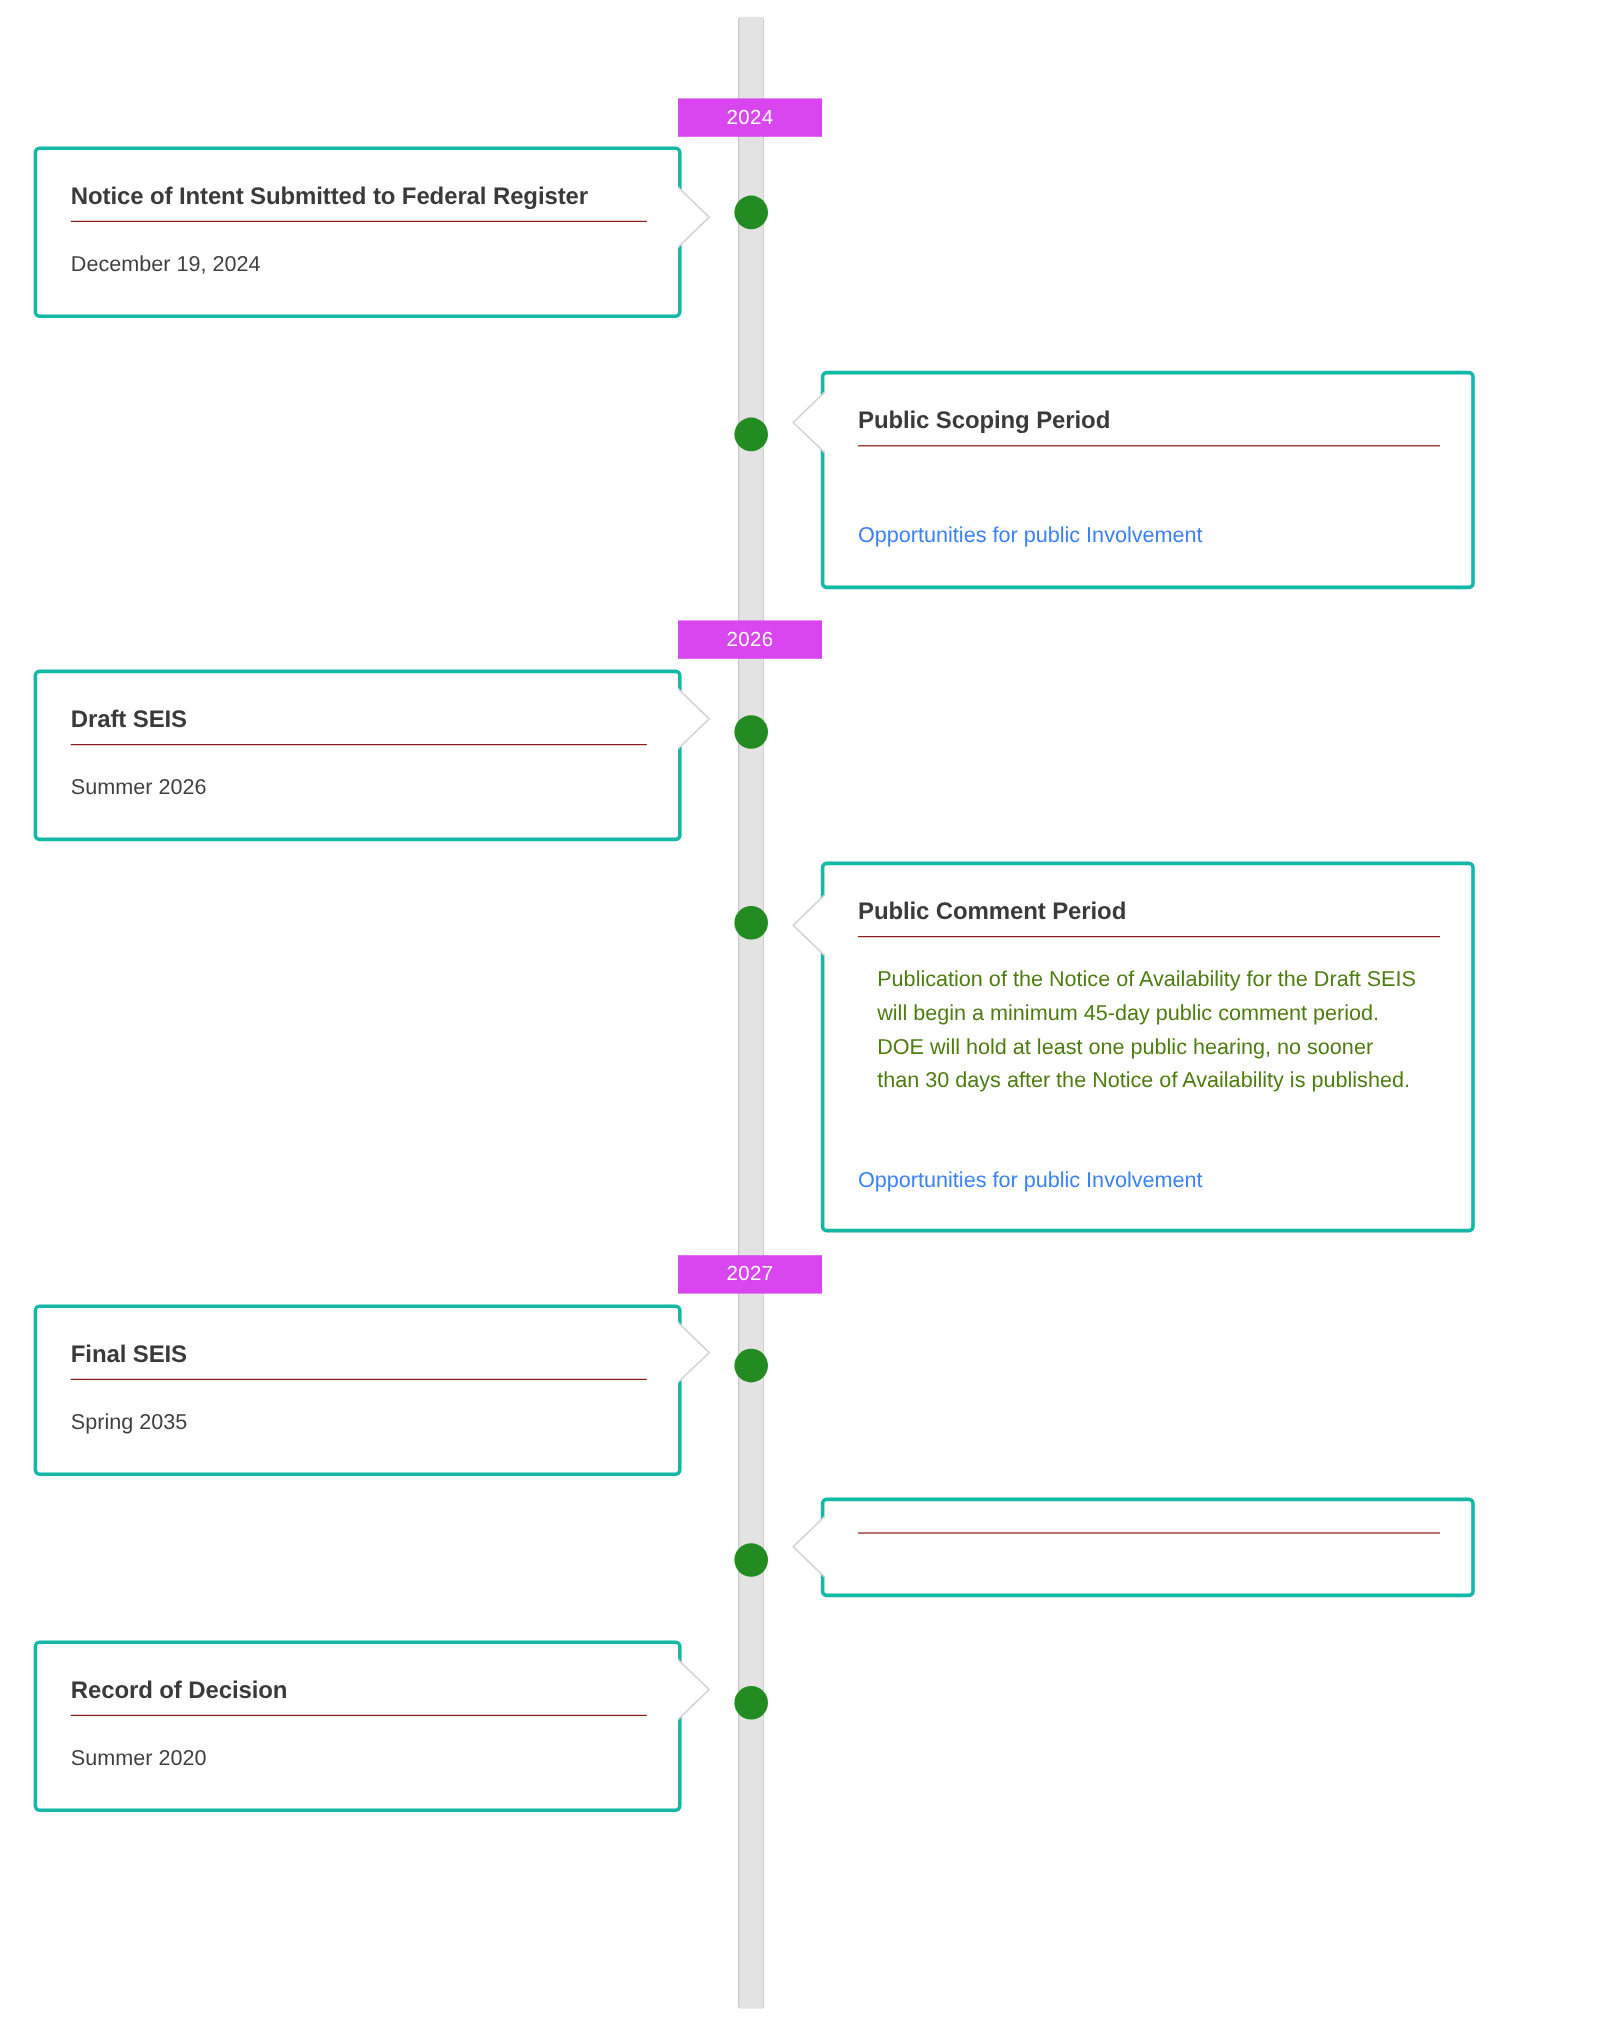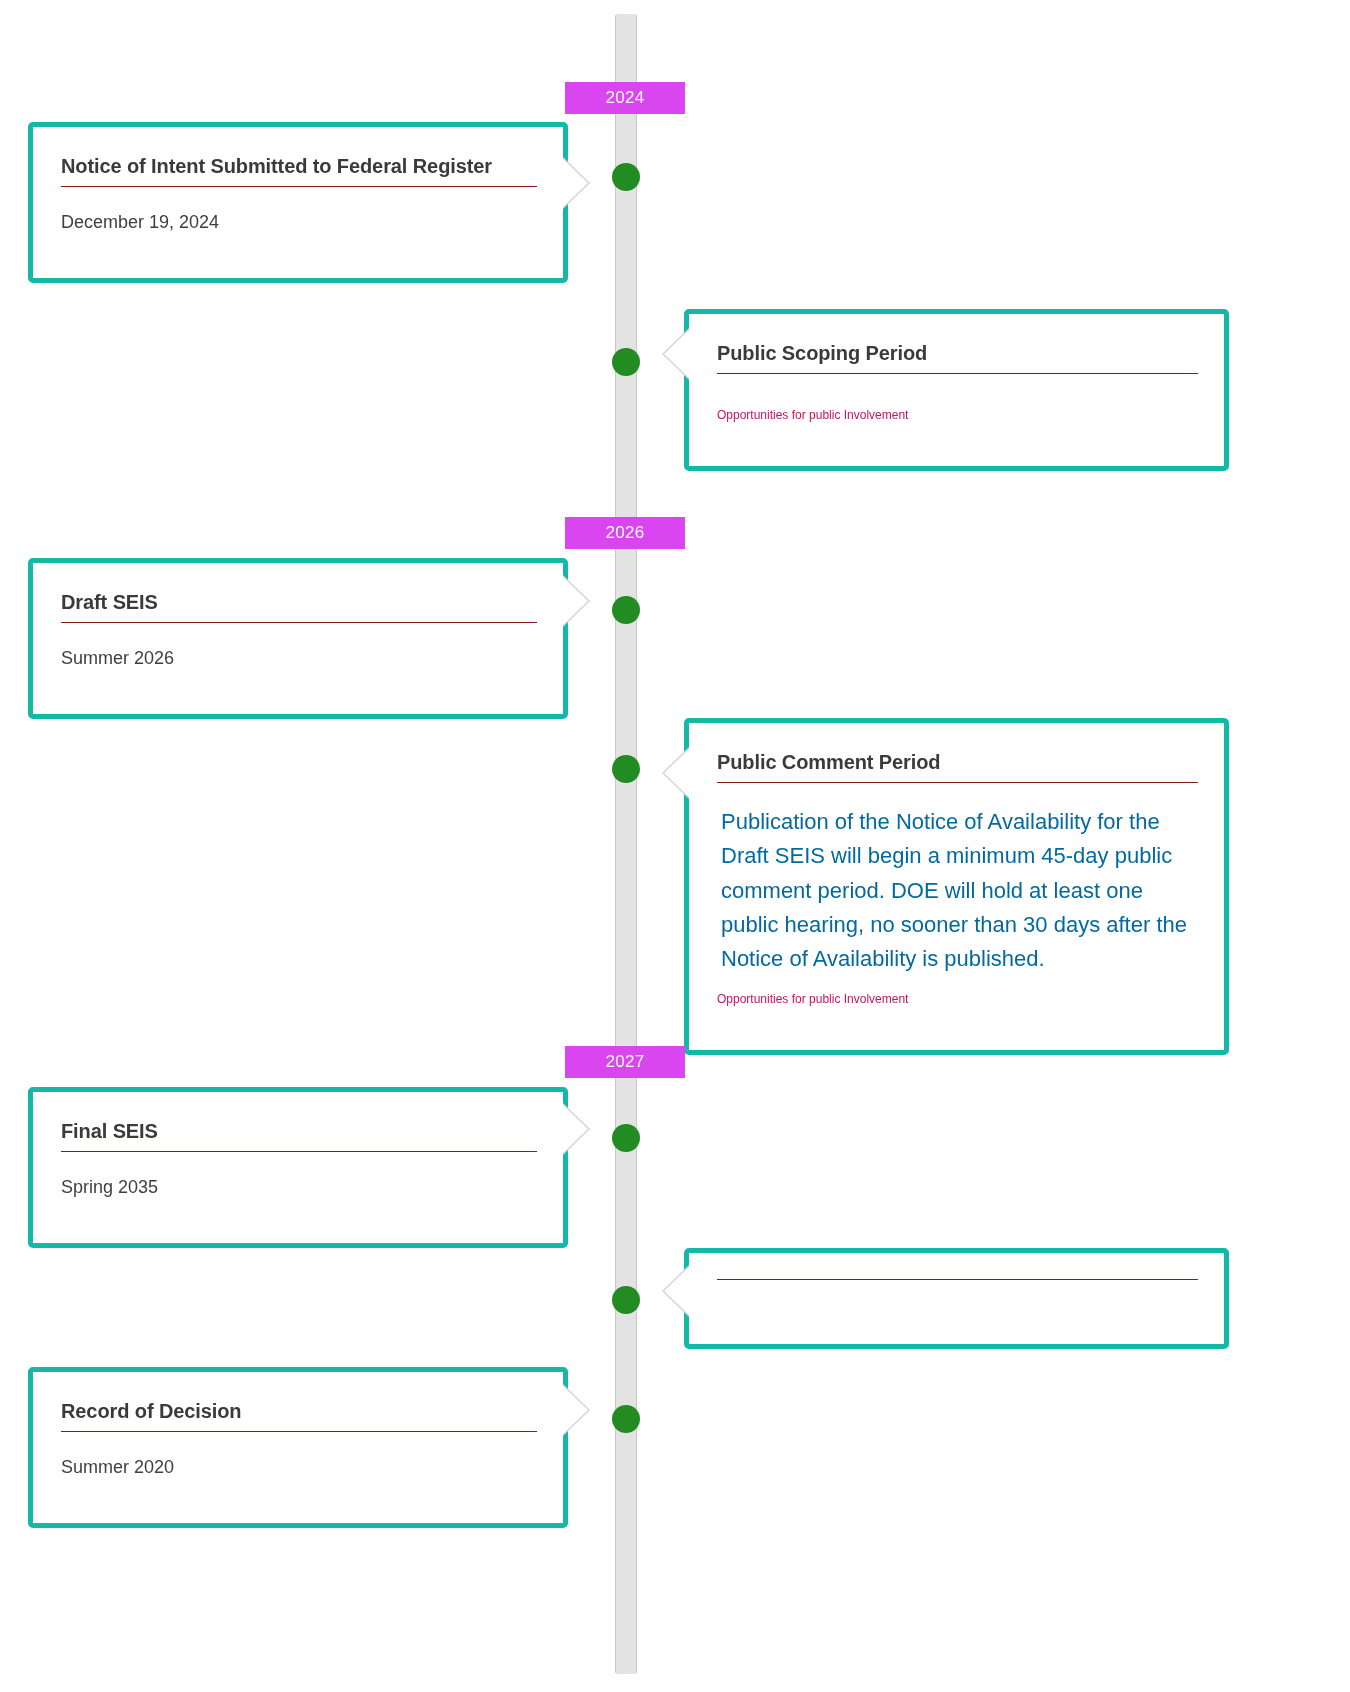--- a/index.html
+++ b/index.html
@@ -56,23 +56,23 @@
     height: 28px;
     border-radius: 50%;
     background: #228b22;
     z-index: 7;
   }
 
   
   .card {
     position: absolute;
     background: #ffffff;
-    border: 5px solid #14b8a6;
+    border: 3px solid #14b8a6;
     border-radius: 5px;
-    padding: 26px 26px 42px 28px;
+    padding: 26px 26px 28px 28px;
     z-index: 4;
   }
   .card.left  { left: 28px;  width: 540px; }
   .card.right { left: 684px; width: 545px; }
 
   
   .card .notch,
   .card .notch-fill {
     position: absolute;
     width: 0;
@@ -111,31 +111,31 @@
     margin: 0 0 22px 0;
     width: 100%;
   }
   .card-sub {
     font-size: 18px;
     color: #3f3f3f;
     line-height: 1.5;
     margin: 0;
   }
   .card-body {
-    font-size: 22px;
-    color: #0369a1;
+    font-size: 18px;
+    color: #4d7c0f;
     line-height: 1.55;
-    margin: 4px;
+    margin: 16px;
   }
   .card-link {
     display: inline-block;
-    font-size: 12px;
-    color: #be185d;
+    font-size: 18px;
+    color: #3b82f6;
     text-decoration: none;
-    margin-top: 11px;
+    margin-top: 40px;
     line-height: 1.4;
   }
 </style>
 </head>
 <body>
 
 <div id="timeline-root">
 
   <div class="spine"></div>
 

